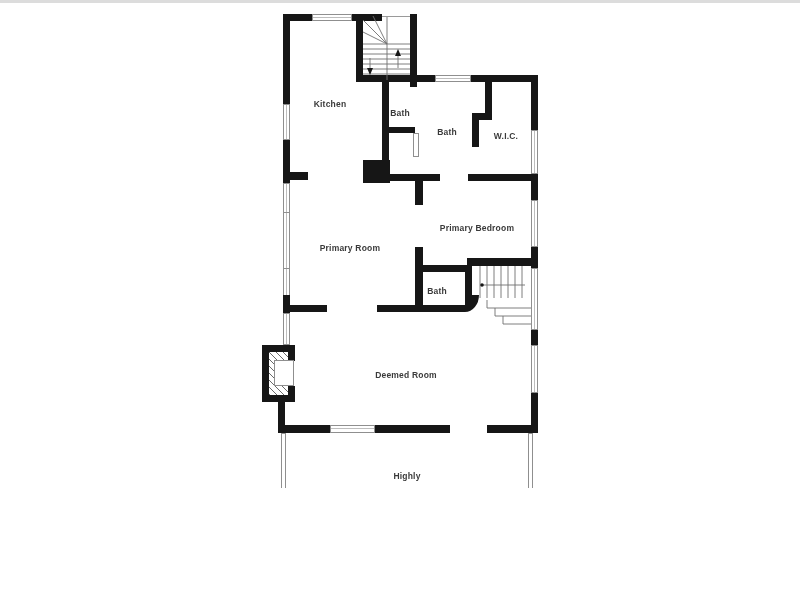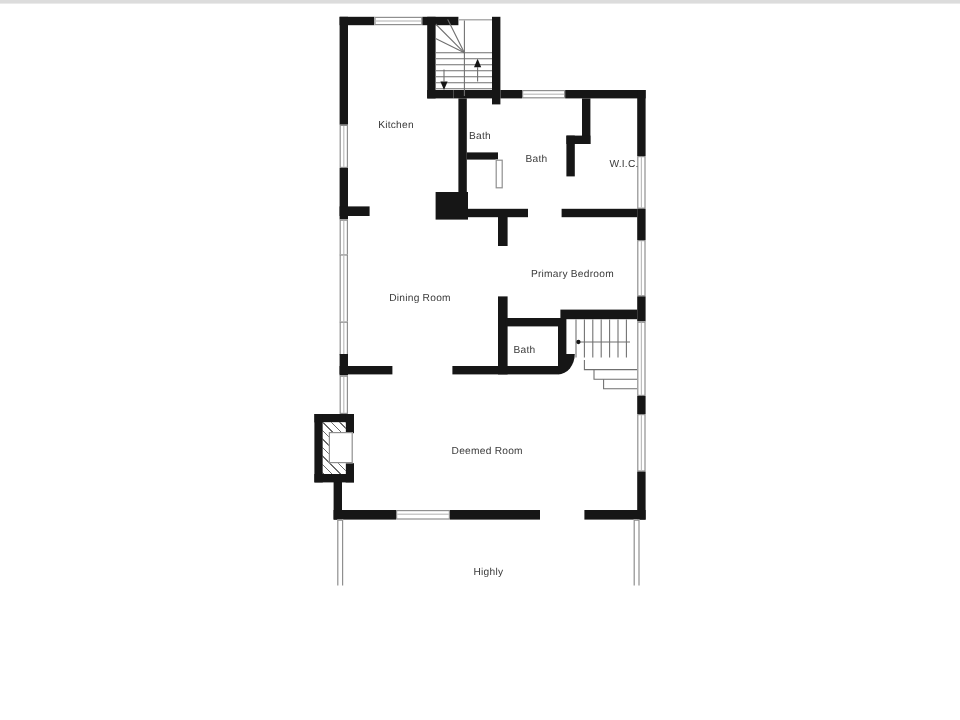--- a/index.html
+++ b/index.html
@@ -1,17 +1,17 @@
 <!DOCTYPE html>
 <html><head>
 <meta charset="utf-8">
 <style>
   html,body{margin:0;padding:0;}
   #canvas{position:relative;width:800px;height:488px;background:#ffffff;overflow:hidden;
-          font-family:"Liberation Sans",sans-serif;}
+          font-family:"Liberation Sans",sans-serif;font-weight:bold;}
   .topstrip{position:absolute;left:0;top:0;width:800px;height:3px;background:#dcdcdc;}
   .w{position:absolute;background:#161616;}
   .win{position:absolute;background:#fff;border:1px solid #8f8f8f;box-sizing:border-box;}
   .win-h::after{content:"";position:absolute;left:0;right:0;top:50%;height:1px;margin-top:-1px;background:#bdbdbd;}
   .win-v::after{content:"";position:absolute;top:0;bottom:0;left:50%;width:1px;margin-left:-1px;background:#bdbdbd;}
   .thin{position:absolute;background:#fff;border:1px solid #8f8f8f;box-sizing:border-box;}
   .post{position:absolute;background:#161616;}
   .lbl{position:absolute;font-size:8.5px;color:#3a3a3a;transform:translate(-50%,-50%);
        white-space:nowrap;letter-spacing:.2px;}
   .hatch{position:absolute;background:repeating-linear-gradient(45deg,#6a6a6a 0 1px,#fff 1px 5px);}
@@ -138,20 +138,20 @@
   <div class="thin" style="left:281px;top:433px;width:5px;height:76px"></div>
   <div class="thin" style="left:528px;top:433px;width:5px;height:76px"></div>
   <div class="thin" style="left:286px;top:509px;width:162px;height:5px"></div>
   <div class="thin" style="left:490px;top:509px;width:38px;height:5px"></div>
   <div class="post" style="left:280px;top:505px;width:18px;height:18px"></div>
   <div class="post" style="left:519px;top:505px;width:18px;height:18px"></div>
 
   <div class="lbl" style="left:330px;top:104px">Kitchen</div>
   <div class="lbl" style="left:400px;top:113px">Bath</div>
   <div class="lbl" style="left:447px;top:132px">Bath</div>
-  <div class="lbl" style="left:520px;top:136px">W.I.C.</div>
-  <div class="lbl" style="left:350px;top:248px">Dining Room</div>
+  <div class="lbl" style="left:506px;top:136px">W.I.C.</div>
+  <div class="lbl" style="left:350px;top:248px">Primary Room</div>
   <div class="lbl" style="left:477px;top:228px">Primary Bedroom</div>
   <div class="lbl" style="left:437px;top:291px">Bath</div>
   <div class="lbl" style="left:406px;top:375px">Deemed Room</div>
   <div class="lbl" style="left:407px;top:476px">Highly</div>
 
 </div>
 
 </body></html>

